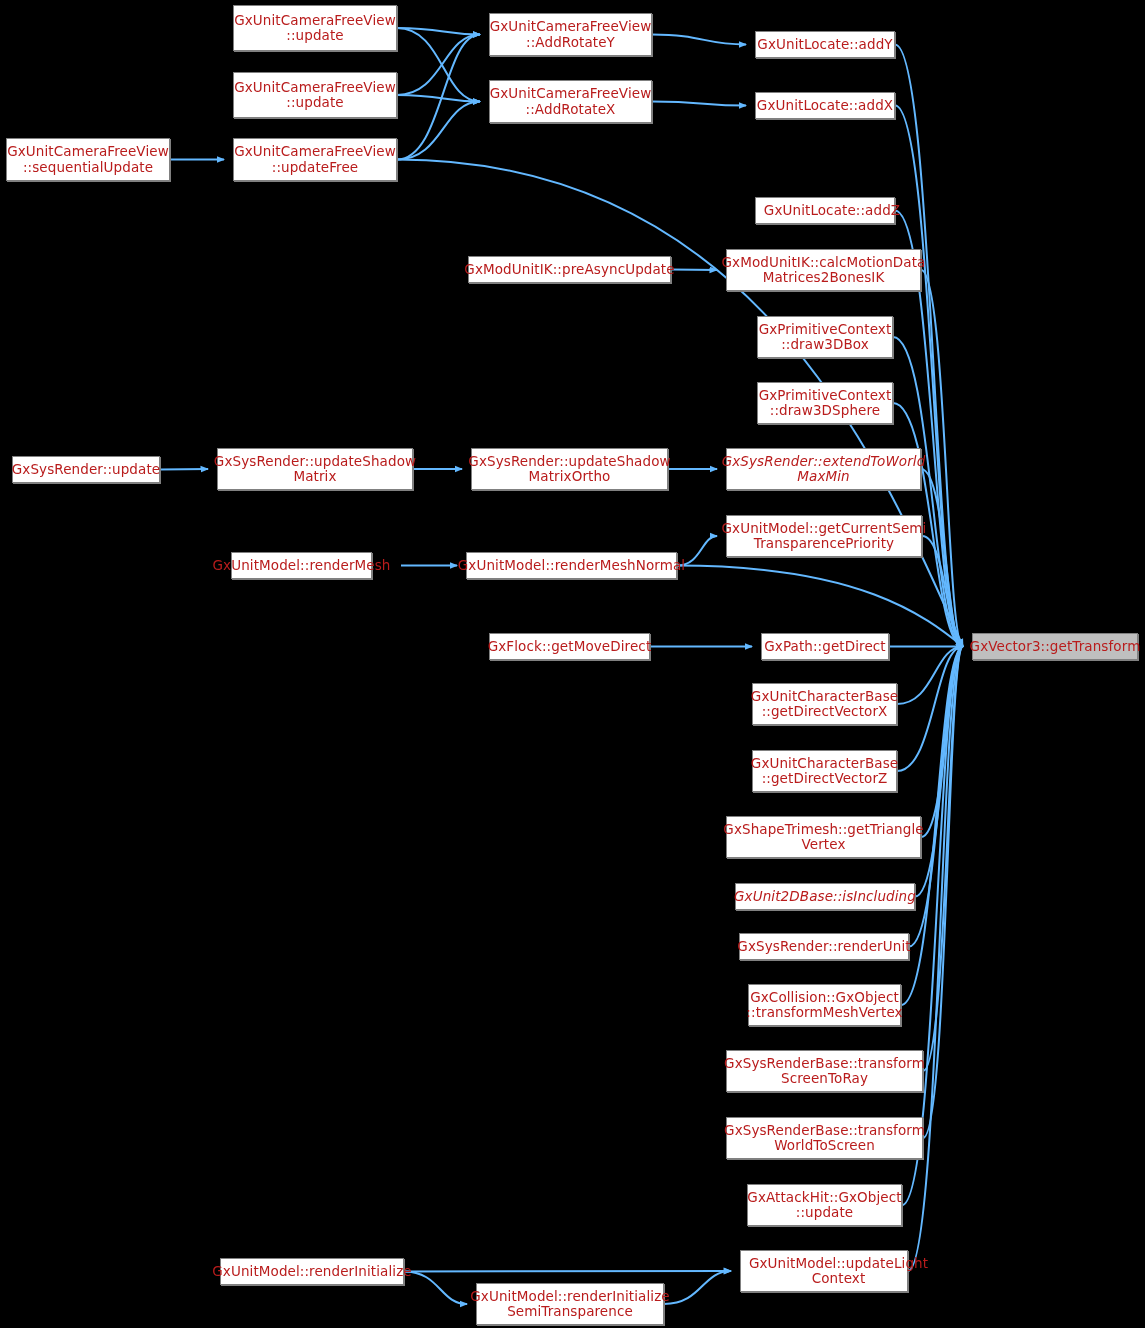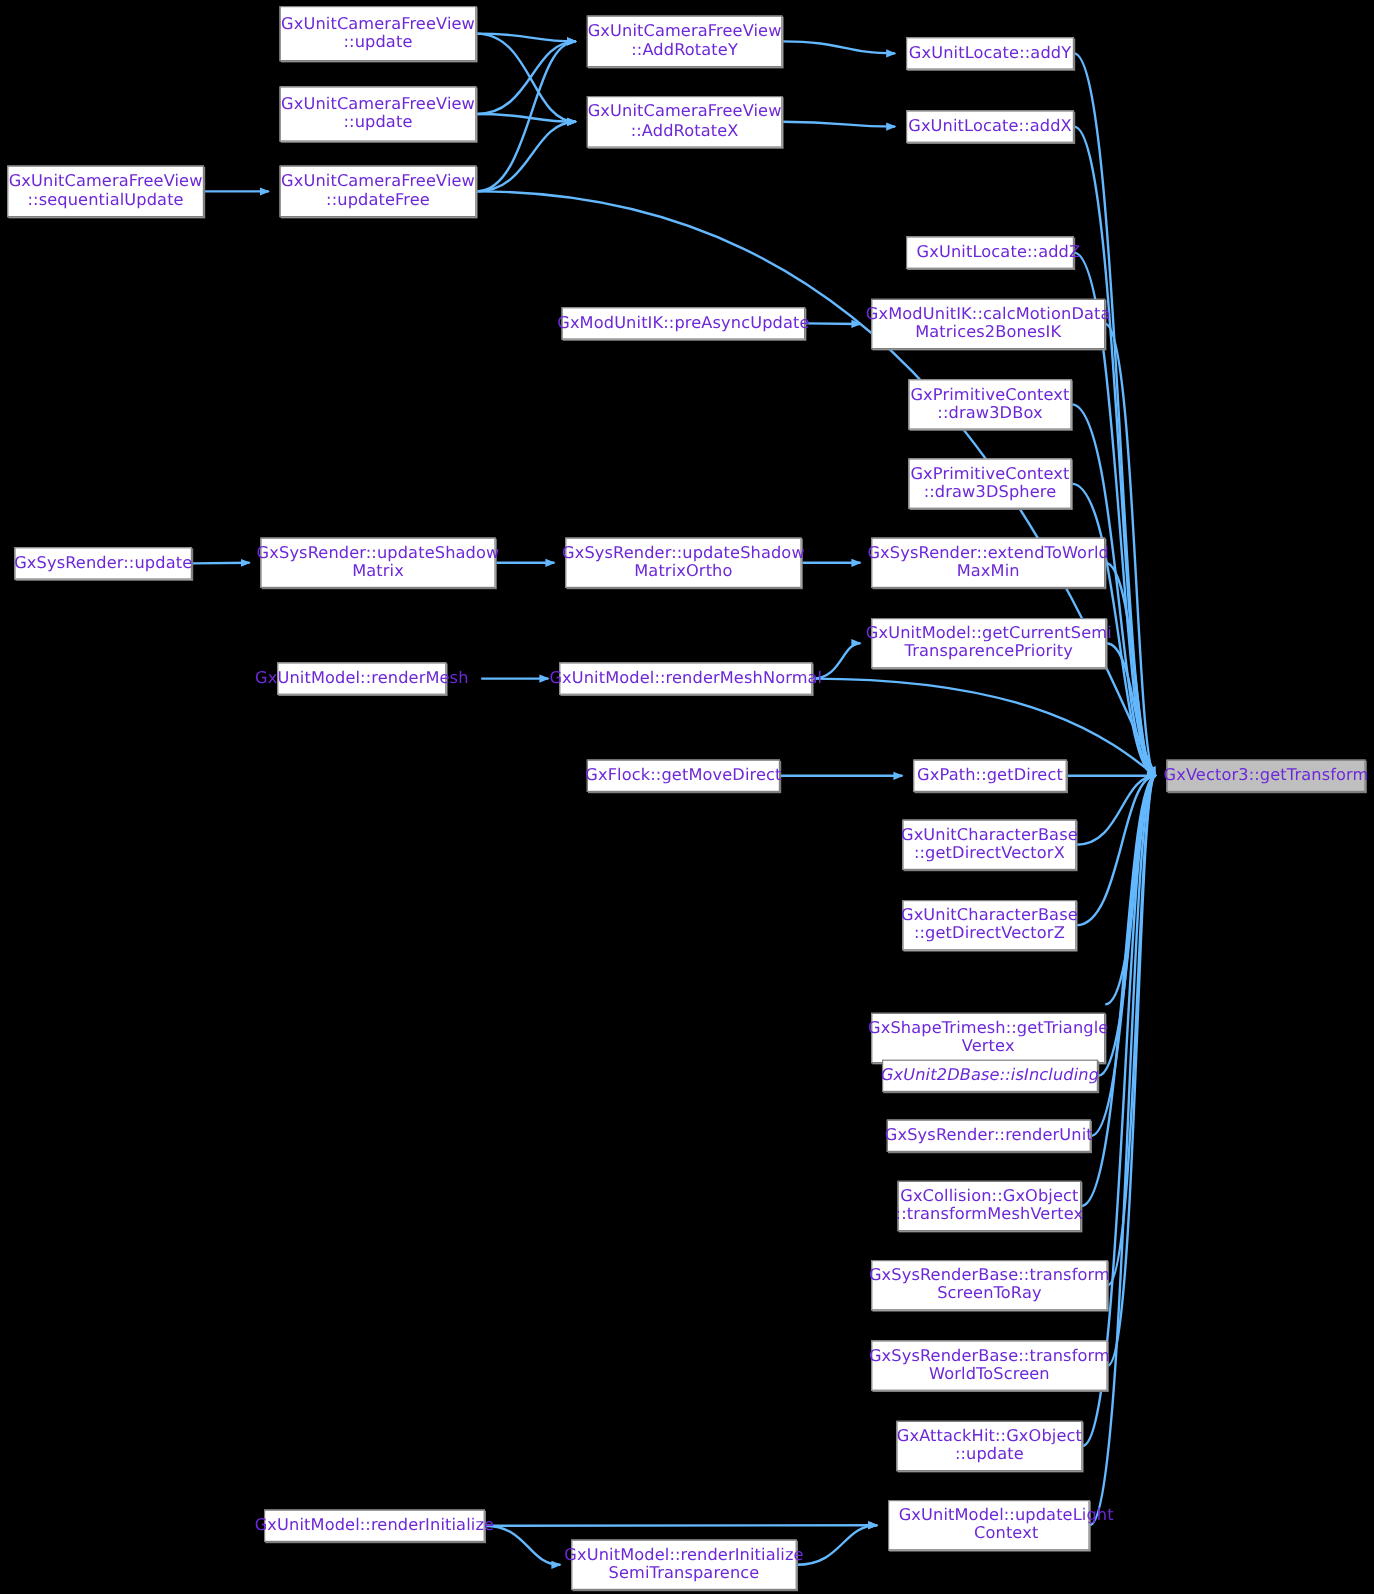--- a/index.html
+++ b/index.html
@@ -1,21 +1,21 @@
 <!DOCTYPE html>
 <html><head>
 <meta charset="utf-8">
 <style>
   html,body{margin:0;padding:0;background:#000;}
   #stage{position:relative;width:1145px;height:1328px;background:#000;overflow:hidden;
          font-family:"DejaVu Sans","Liberation Sans",sans-serif;}
   svg{position:absolute;left:0;top:0;width:1145px;height:1328px;}
   .node{position:absolute;box-sizing:border-box;background:#fff;border:1px solid #808080;
         box-shadow:1px 1px 0 0 #808080;display:flex;align-items:center;justify-content:center;
-        text-align:center;color:#6d28d9;font-size:13.5px;line-height:1.12;letter-spacing:.1px;
+        text-align:center;color:#b91c1c;font-size:13.5px;line-height:1.12;letter-spacing:.1px;
         padding:1px 3px;}
   .node.hl{background:#bfbfbf;}
   .node span{display:block;white-space:pre-line;}
 </style>
 </head>
 <body>
 
 <div id="stage">
   <svg id="edges" viewBox="0 0 1145 1328">
     <defs>
@@ -119,21 +119,21 @@
         <span>GxSysRender::update</span>
       </div>
       <div class="node" style="left: 217px; top: 448px; width: 196px; height: 42px;">
         <span>GxSysRender::updateShadow
 Matrix</span>
       </div>
       <div class="node" style="left: 471px; top: 448px; width: 197px; height: 42px;">
         <span>GxSysRender::updateShadow
 MatrixOrtho</span>
       </div>
-      <div class="node" style="left: 726px; top: 448px; width: 195px; height: 42px;">
+      <div class="node" style="left: 726px; top: 448px; width: 195px; height: 42px; font-style: italic;">
         <span>GxSysRender::extendToWorld
 MaxMin</span>
       </div>
       <div class="node" style="left: 726px; top: 515px; width: 196px; height: 42px;">
         <span>GxUnitModel::getCurrentSemi
 TransparencePriority</span>
       </div>
       <div class="node" style="left: 231px; top: 552px; width: 141px; height: 27px;">
         <span>GxUnitModel::renderMesh</span>
       </div>
@@ -150,21 +150,21 @@
         <span>GxVector3::getTransform</span>
       </div>
       <div class="node" style="left: 752px; top: 683px; width: 145px; height: 42px;">
         <span>GxUnitCharacterBase
 ::getDirectVectorX</span>
       </div>
       <div class="node" style="left: 752px; top: 750px; width: 145px; height: 42px;">
         <span>GxUnitCharacterBase
 ::getDirectVectorZ</span>
       </div>
-      <div class="node" style="left: 726px; top: 816px; width: 195px; height: 42px; margin-top: 28px;">
+      <div class="node" style="left: 726px; top: 816px; width: 195px; height: 42px;">
         <span>GxShapeTrimesh::getTriangle
 Vertex</span>
       </div>
       <div class="node" style="left: 735px; top: 883px; width: 180px; height: 27px; font-style: italic;">
         <span>GxUnit2DBase::isIncluding</span>
       </div>
       <div class="node" style="left: 739px; top: 933px; width: 170px; height: 27px;">
         <span>GxSysRender::renderUnit</span>
       </div>
       <div class="node" style="left: 748px; top: 984px; width: 153px; height: 42px;">

